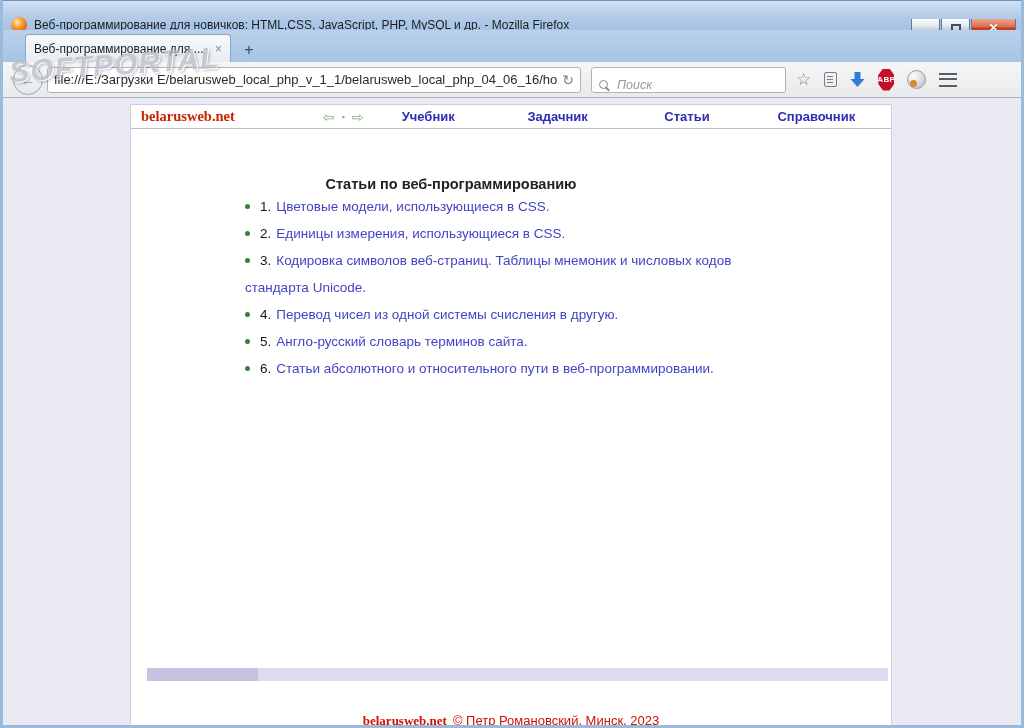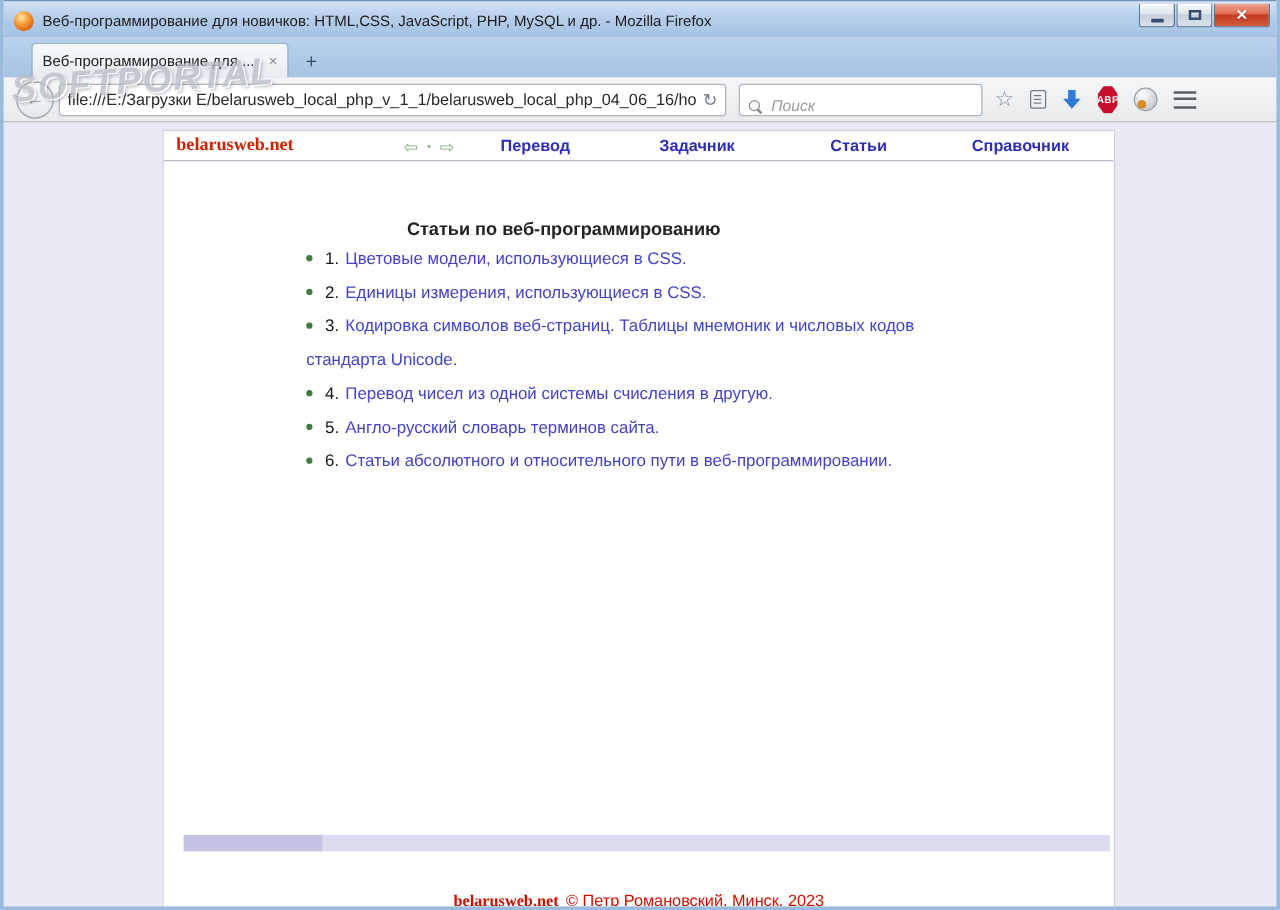--- a/index.html
+++ b/index.html
@@ -6,21 +6,21 @@
   html,body { width:1024px; height:728px; overflow:hidden; font-family:"Liberation Sans", sans-serif; }
 
   .window {
     width:1024px; height:728px; display:flex; flex-direction:column; position:relative;
     border-left:3px solid #9bbbdd; border-right:3px solid #9bbbdd; border-bottom:3px solid #9bbbdd;
     background:#e9e9f3;
   }
 
   
   .titlebar {
-    height:30px; flex:0 0 30px; display:flex; align-items:center; padding:2px 0 0 8px;
+    height:30px; flex:0 0 30px; display:flex; align-items:center; padding:18px 0 0 8px;
     background:linear-gradient(#d3e2f3,#b3cce9 50%,#a5c3e4);
     border-top:1px solid #6f93b8;
   }
   .ff-icon {
     width:16px; height:16px; border-radius:50%;
     background:radial-gradient(circle at 38% 32%, #ffe9b0 0%, #f7a23b 35%, #e06410 75%, #b34a08 100%);
     margin-right:7px; flex:0 0 16px;
   }
   .win-title { font-size:12px; color:#1c1c1c; white-space:nowrap; overflow:hidden; }
   .win-controls { margin-left:auto; display:flex; gap:1px; align-self:flex-start; padding-right:5px; }
@@ -218,21 +218,21 @@
     <div class="content-col">
 
       <div class="site-menubar">
         <span class="brand">belarusweb.net</span>
         <span class="nav-arrows">
           <span>⇦</span>
           <span class="dot">▪</span>
           <span>⇨</span>
         </span>
         <span class="site-menu">
-          <a href="#">Перевод</a>
+          <a href="#">Учебник</a>
           <a href="#">Задачник</a>
           <a href="#">Статьи</a>
           <a href="#">Справочник</a>
         </span>
       </div>
 
       <div class="page-heading-wrap">
         <span class="page-heading">Статьи по веб-программированию</span>
       </div>
 

